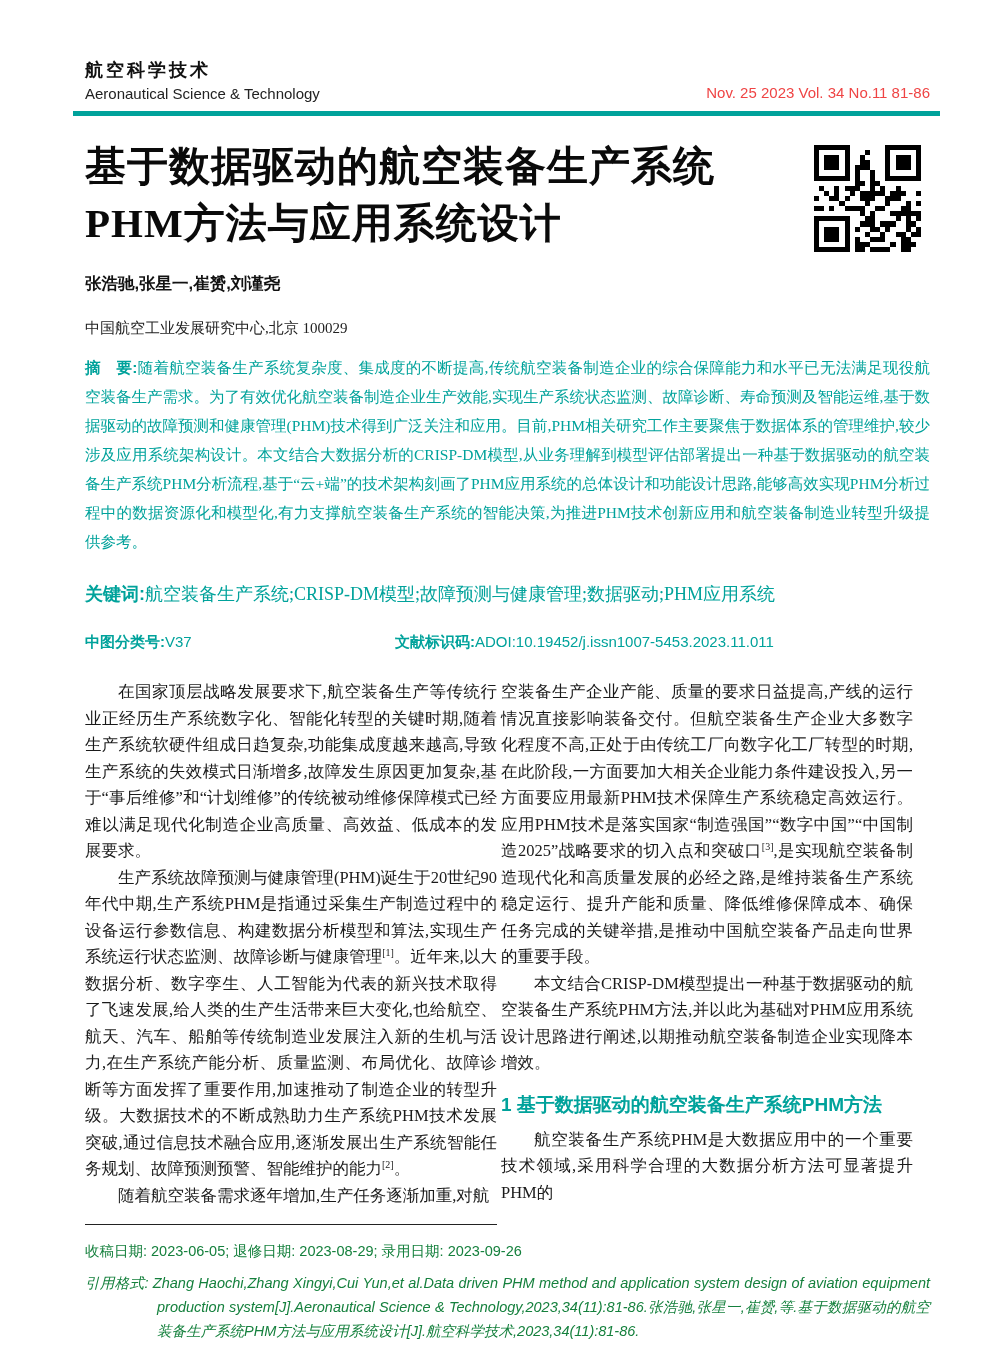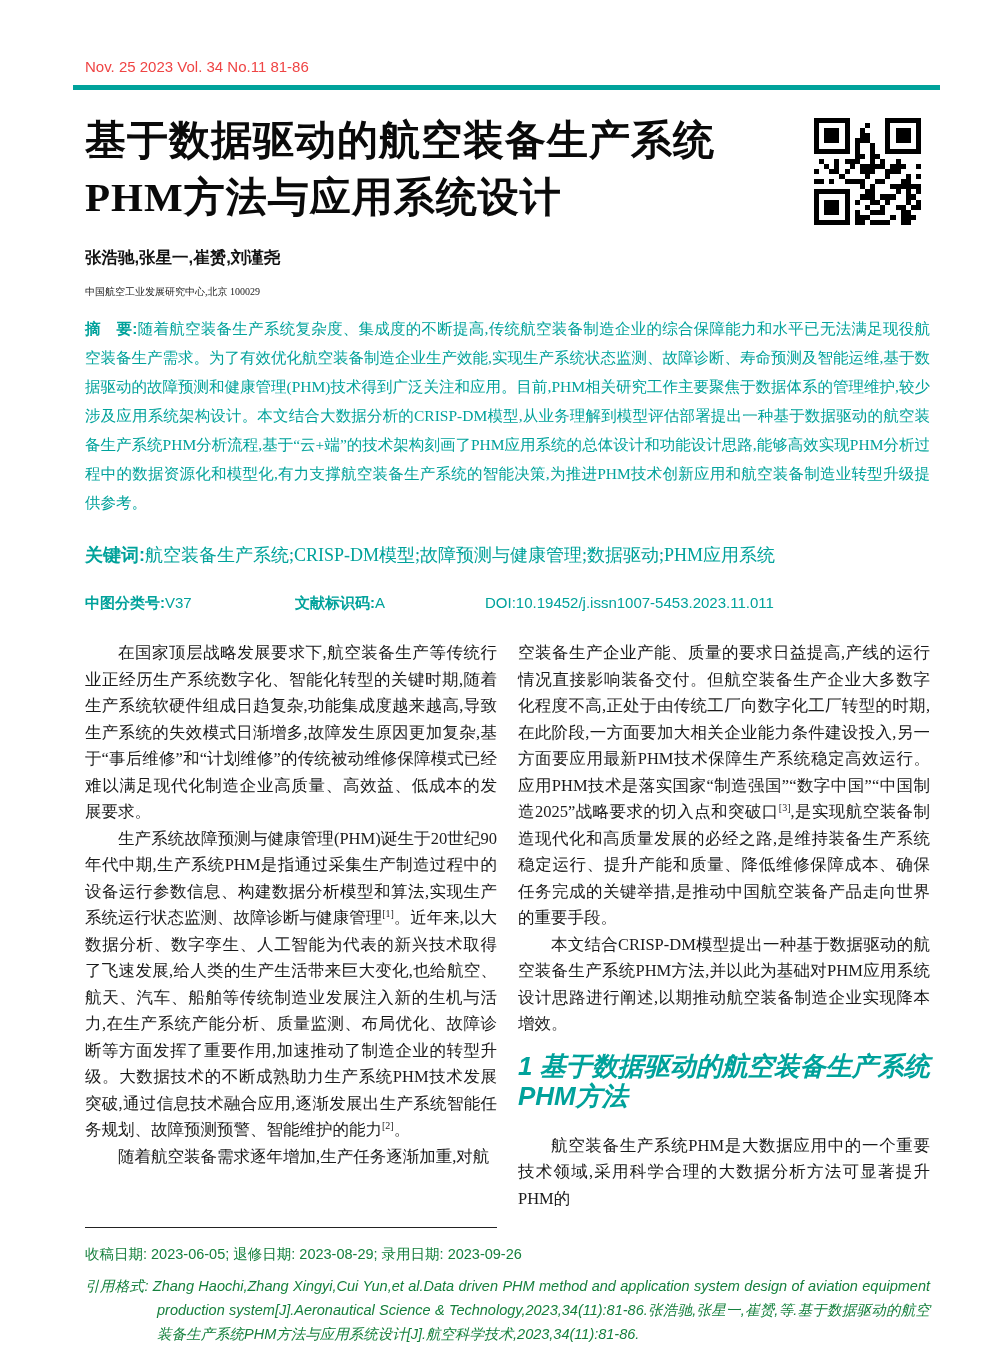--- a/index.html
+++ b/index.html
@@ -17,58 +17,62 @@
   .content { padding: 58px 62px 0 85px; }
 
   
   .hdr { display: flex; justify-content: space-between; align-items: flex-end; }
   .hdr-cn { font-family: "Liberation Sans","DejaVu Sans",sans-serif; font-weight: bold; font-size: 18px; letter-spacing: 3px; color: #111; }
   .hdr-en { font-family: "Liberation Sans","DejaVu Sans",sans-serif; font-size: 15px; color: #222; margin-top: 3px; }
   .hdr-issue { font-family: "Liberation Sans","DejaVu Sans",sans-serif; font-size: 15px; color: #ef4444; padding-bottom: 1px; }
   .hdr-rule { height: 5px; background: var(--accent); margin: 9px -10px 0 -12px; }
 
   
-  .title-row { display: flex; justify-content: space-between; align-items: center; margin-top: 22px; }
+  .title-row { display: flex; justify-content: space-between; align-items: flex-end; margin-top: 22px; }
   .title { font-weight: bold; font-size: 41px; line-height: 57px; color: #0a0a0a; letter-spacing: 1px; }
   .qr { width: 107px; height: 107px; margin: 4px 9px 0 0; }
   .qr svg { width: 100%; height: 100%; display: block; }
 
   .authors { margin-top: 21px; font-family: Liberation Sans, sans-serif; font-weight: bold; font-size: 16.5px; color: #111; }
-  .affil { margin-top: 16px; font-size: 10px; color: #222; }
+  .affil { margin-top: 24px; font-size: 15px; color: #222; }
 
   
   .abstract { margin-top: 15px; font-size: 15.5px; line-height: 29px; text-align: justify; color: var(--accent); }
   .tlabel { font-family: "Liberation Sans","DejaVu Sans",sans-serif; font-weight: bold; }
   .keywords { margin-top: 26px; font-size: 18px; line-height: 24px; color: var(--accent); }
 
   .meta-row { display: flex; margin-top: 27px; font-size: 15px; color: var(--accent); font-family: "Liberation Sans","DejaVu Sans",sans-serif; }
   .meta-clc { width: 210px; }
-  .meta-doc { width: 190px; }
-
-  
-  .body-cols { display: flex; gap: 21px; margin-top: 27px; }
+  .meta-doc { width: 190px; text-align: right; }
+
+  
+  .body-cols { display: flex; gap: 4px; margin-top: 27px; }
   .col { width: 412px; font-size: 16.5px; line-height: 26.5px; text-align: justify; color: #1a1a1a; }
   .col p { text-indent: 2em; }
   .col p.noind { text-indent: 0; }
   .col sup { font-size: 10px; line-height: 0; }
-  .sec-head { font-family: "Liberation Sans","DejaVu Sans",sans-serif; font-weight: bold; font-size: 26px; line-height: 30px; color: var(--accent); text-align: left; text-indent: 0; margin: 13px 0 22px 0; font-style: italic; }
+  .sec-head { font-family: "Liberation Sans","DejaVu Sans",sans-serif; font-weight: bold; font-size: 19px; line-height: 30px; color: var(--accent); text-align: left; text-indent: 0; margin: 13px 0 7px 0; }
 
   
   .foot-rule { width: 412px; border: 0; border-top: 1.5px solid #222; margin-top: 15px; }
   .foot { font-family: "Liberation Sans","DejaVu Sans",sans-serif; font-size: 14.5px; color: #15803d; }
   .foot-dates { margin-top: 17px; }
   .citation { margin-top: 10px; font-style: italic; line-height: 24px; padding-left: 72px; text-indent: -72px; text-align: justify; }
 </style>
 </head>
 <body>
 
 <div class="page">
   <div class="content">
 
     <div class="hdr">
+      <div>
+        <div class="hdr-cn">航空科学技术</div>
+        <div class="hdr-en">Aeronautical Science &amp; Technology</div>
+      </div>
       <div class="hdr-issue">Nov. 25 2023 Vol. 34 No.11 81-86</div>
     </div>
     <div class="hdr-rule"></div>
 
     <div class="title-row">
       <div class="title">
         <div>基于数据驱动的航空装备生产系统</div>
         <div>PHM方法与应用系统设计</div>
       </div>
       <div class="qr">

